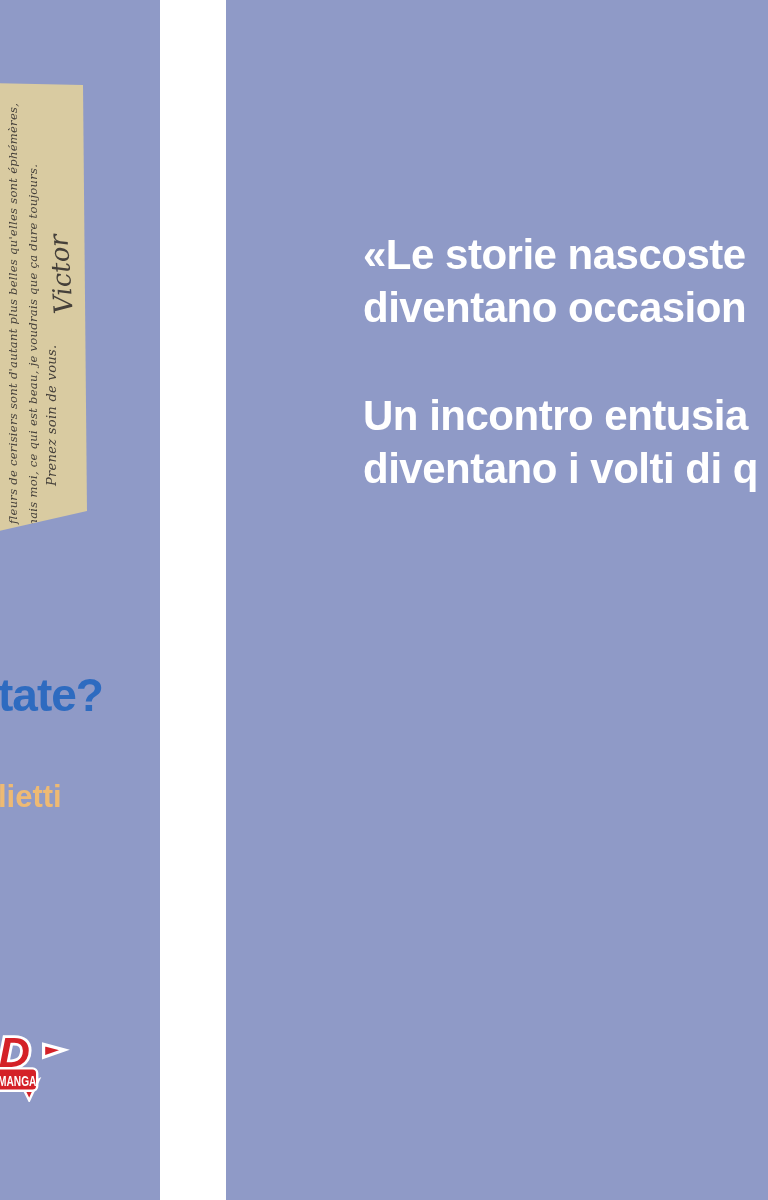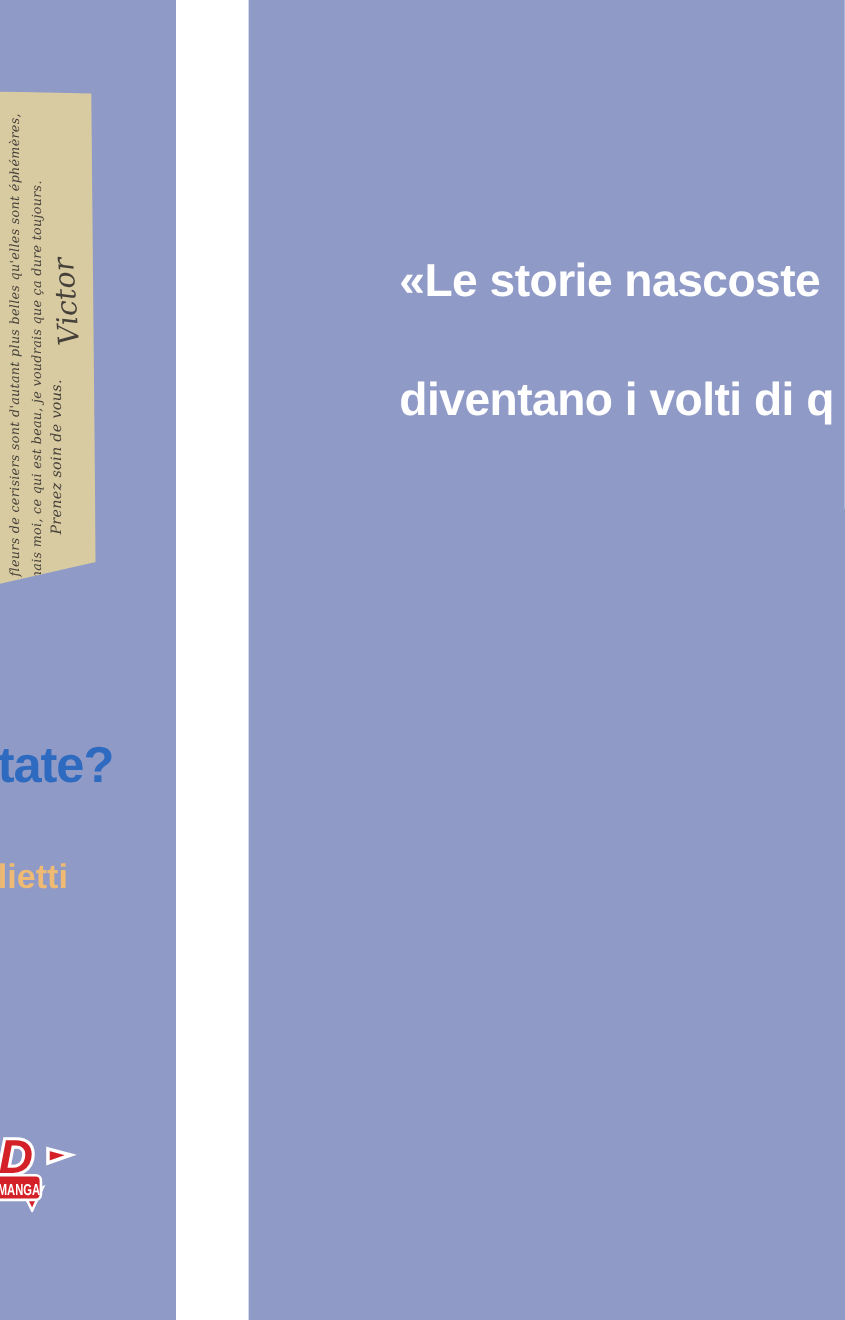--- a/index.html
+++ b/index.html
@@ -142,19 +142,21 @@
       <rect x="-16" y="48" width="68" height="28" rx="6" fill="#d42127" stroke="#ffffff" stroke-width="3"></rect>
       <text id="logo-banner-text" x="3" y="70" font-family="Liberation Sans, sans-serif" font-size="18" font-weight="bold" fill="#ffffff" textLength="48" lengthAdjust="spacingAndGlyphs">MANGA</text>
     </g>
   </svg>
 
   <div class="spine"></div>
 
   <div class="blurb">
     <p class="para">
       <span class="line">«Le storie nascoste</span>
+      <span class="line">diventano occasion</span>
     </p>
     <p class="para">
+      <span class="line">Un incontro entusia</span>
       <span class="line">diventano i volti di q</span>
     </p>
   </div>
 
 </div>
 
 </body></html>

